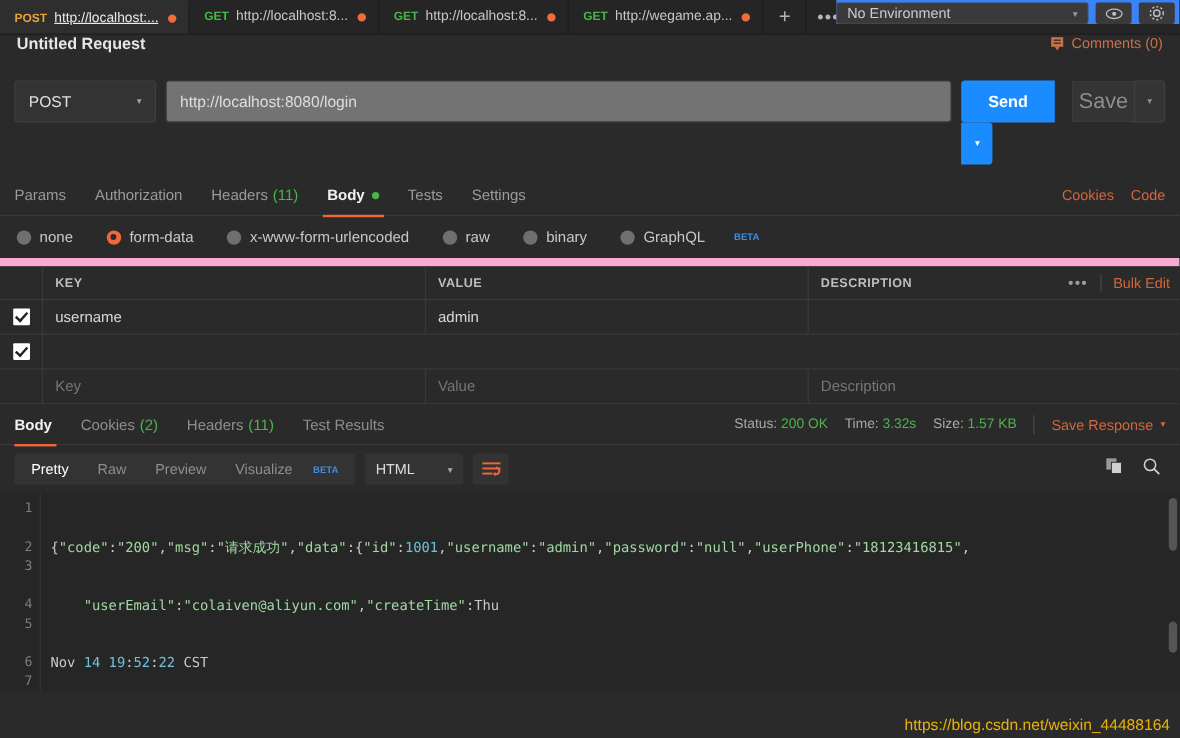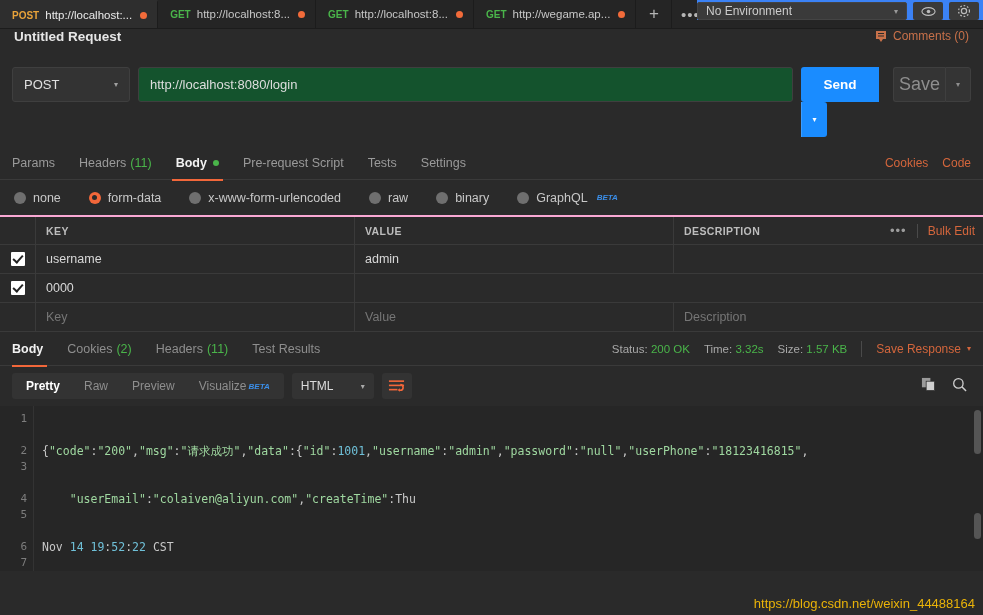--- a/index.html
+++ b/index.html
@@ -24,21 +24,21 @@
     padding: 0 10px 0 12px;
     border-right: 1px solid #1c1c1c;
     font-size: 11.5px; white-space: nowrap;
     min-width: 0;
   }
   .req-tab.active { background: #2e2e2e; border-top: 2px solid transparent; }
   .req-tab .meth { font-size: 10px; font-weight: bold; margin-right: 6px; }
   .meth.post { color: #e9a33a; }
   .meth.get  { color: #4ab54a; }
   .req-tab .tname { color: #c7c7c7; max-width: 118px; overflow: hidden; text-overflow: ellipsis; }
-  .req-tab.active .tname { color: #eaeaea; }
+  .req-tab.active .tname { color: #eaeaea; text-decoration: underline; }
   .req-tab .dot {
     width: 7px; height: 7px; border-radius: 50%;
     background: #f26b3a; margin-left: 8px; flex: none;
   }
   .tab-plus, .tab-more {
     display: flex; align-items: center; justify-content: center;
     width: 36px; color: #b5b5b5; font-size: 17px;
     border-right: 1px solid #1c1c1c;
   }
   .tab-more { font-size: 15px; letter-spacing: 1px; border-right: none; }
@@ -80,21 +80,21 @@
   
   .urlbar-wrap { padding: 7px 12px 10px 12px; display: flex; gap: 8px; }
   .method-box {
     width: 118px; height: 35px; background: #333;
     border: 1px solid #3f3f3f; border-radius: 3px;
     display: flex; align-items: center; padding: 0 11px;
     font-size: 13px; color: #e0e0e0;
   }
   .method-box .caret { margin-left: auto; font-size: 8px; color: #a0a0a0; }
   .url-box {
-    flex: 1; height: 35px; background: #14532d;
+    flex: 1; height: 35px; background: #737373;
     border: 1px solid #3f3f3f; border-radius: 3px;
     display: flex; align-items: center; padding: 0 11px;
     font-size: 13px; color: #dedede;
   }
   .send-wrap { display: flex; flex-direction: column; }
   .send-btn {
     width: 78px; height: 35px; background: #1a8cff;
     border-radius: 3px 0 0 3px;
     display: flex; align-items: center; justify-content: center;
     color: #fff; font-size: 13.5px; font-weight: bold;
@@ -156,25 +156,25 @@
     width: 12px; height: 12px; border-radius: 50%;
     background: #6f6f6f; position: relative; flex: none;
   }
   .radio.on { background: #f2673a; }
   .radio.on::after {
     content:""; position:absolute; left:3.5px; top:3.5px;
     width:5px; height:5px; border-radius:50%; background:#2a2a2a;
   }
   .beta {
     font-size: 8px; color: #3b8ee8; font-weight: bold;
-    vertical-align: super; margin-left: 2px; font-style: italic;
-  }
-
-  
-  .kvtable { border-top: 2px solid #f9a8d4; }
+    vertical-align: super; margin-left: 17px;
+  }
+
+  
+  .kvtable { border-top: 7px solid #f9a8d4; }
   .kvrow { display: flex; height: 29px; border-bottom: 1px solid #3a3a3a; }
   .kvrow.head { height: 28px; background: #2a2a2a; }
   .kv-check {
     width: 36px; display: flex; align-items: center; justify-content: center;
     border-right: 1px solid #3a3a3a; flex: none;
   }
   .cbox {
     width: 14px; height: 14px; background: #fff; border-radius: 1px;
     position: relative;
   }
@@ -233,21 +233,21 @@
     height: 40px; padding: 0 12px;
   }
   .fmt-group {
     display: flex; align-items: center; height: 26px;
     background: #333; border-radius: 3px; padding: 0 2px;
   }
   .fmt {
     height: 26px; display:flex; align-items:center; padding: 0 12px;
     font-size: 12px; color: #8e8e8e;
   }
-  .fmt.active { color: #fff; font-weight: bold; }
+  .fmt.active { color: #fff; font-weight: normal; }
   .type-select {
     width: 82px; height: 26px; background: #333; border-radius: 3px;
     display:flex; align-items:center; justify-content:space-between;
     padding: 0 9px; font-size: 12px; color: #ddd;
   }
   .type-select .caret { font-size: 8px; color: #aaa; }
   .wrap-btn {
     width: 30px; height: 26px; background: #333; border-radius: 3px;
     display:flex; align-items:center; justify-content:center;
   }
@@ -379,29 +379,29 @@
       <div class="save-btn">Save</div>
       <div class="save-caret">▾</div>
     </div>
   </div>
 
   <div class="reqtabs">
     <div class="rtab">
       <span>Params</span>
     </div>
     <div class="rtab">
+      <span>Authorization</span>
+    </div>
+    <div class="rtab">
       <span>Headers</span>
       <span class="count">(11)</span>
     </div>
     <div class="rtab active">
       <span>Body</span>
       <span class="bodydot"></span>
-    </div>
-    <div class="rtab">
-      <span>Pre-request Script</span>
     </div>
     <div class="rtab">
       <span>Tests</span>
     </div>
     <div class="rtab">
       <span>Settings</span>
     </div>
     <div class="reqtabs-right">
       <span>Cookies</span>
       <span>Code</span>
@@ -459,21 +459,20 @@
       <div class="kv-val kvcell">admin</div>
       <div class="kv-desc">
           <div class="kvcell"></div>
         </div>
     </div>
 
     <div class="kvrow">
       <div class="kv-check">
         <span class="cbox"></span>
       </div>
-      <div class="kv-val kvcell">0000</div>
       <div class="kv-desc">
           <div class="kvcell"></div>
         </div>
     </div>
 
     <div class="kvrow">
       <div class="kv-check"></div>
       <div class="kv-key kvcell ph">Key</div>
       <div class="kv-val kvcell ph">Value</div>
       <div class="kv-desc">

